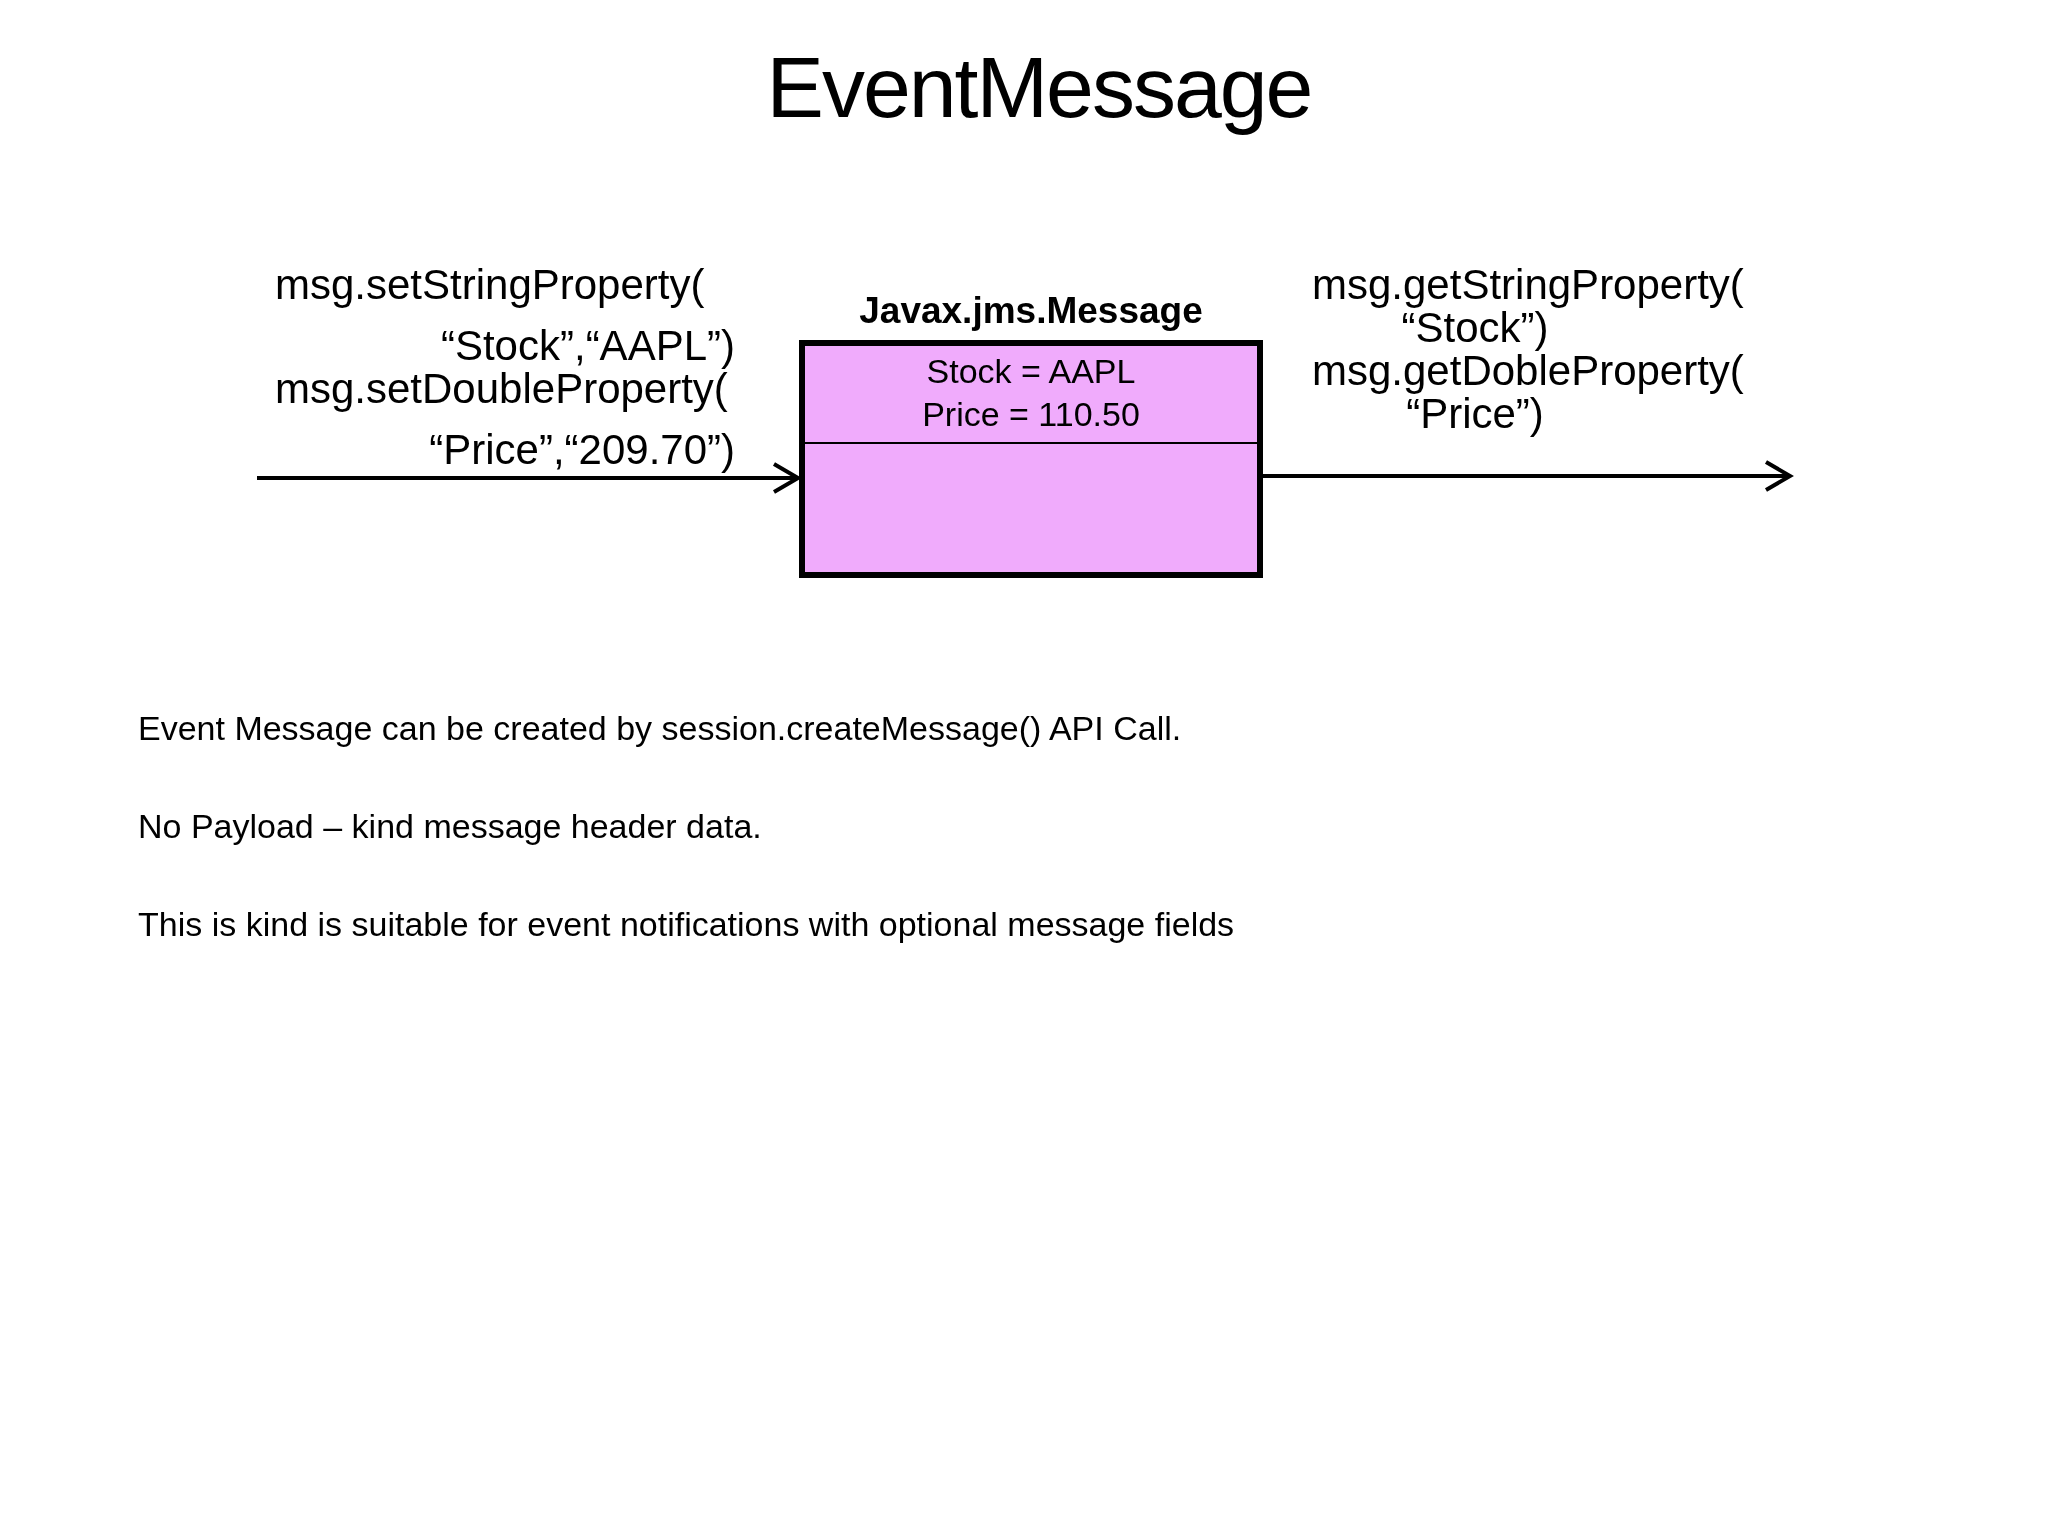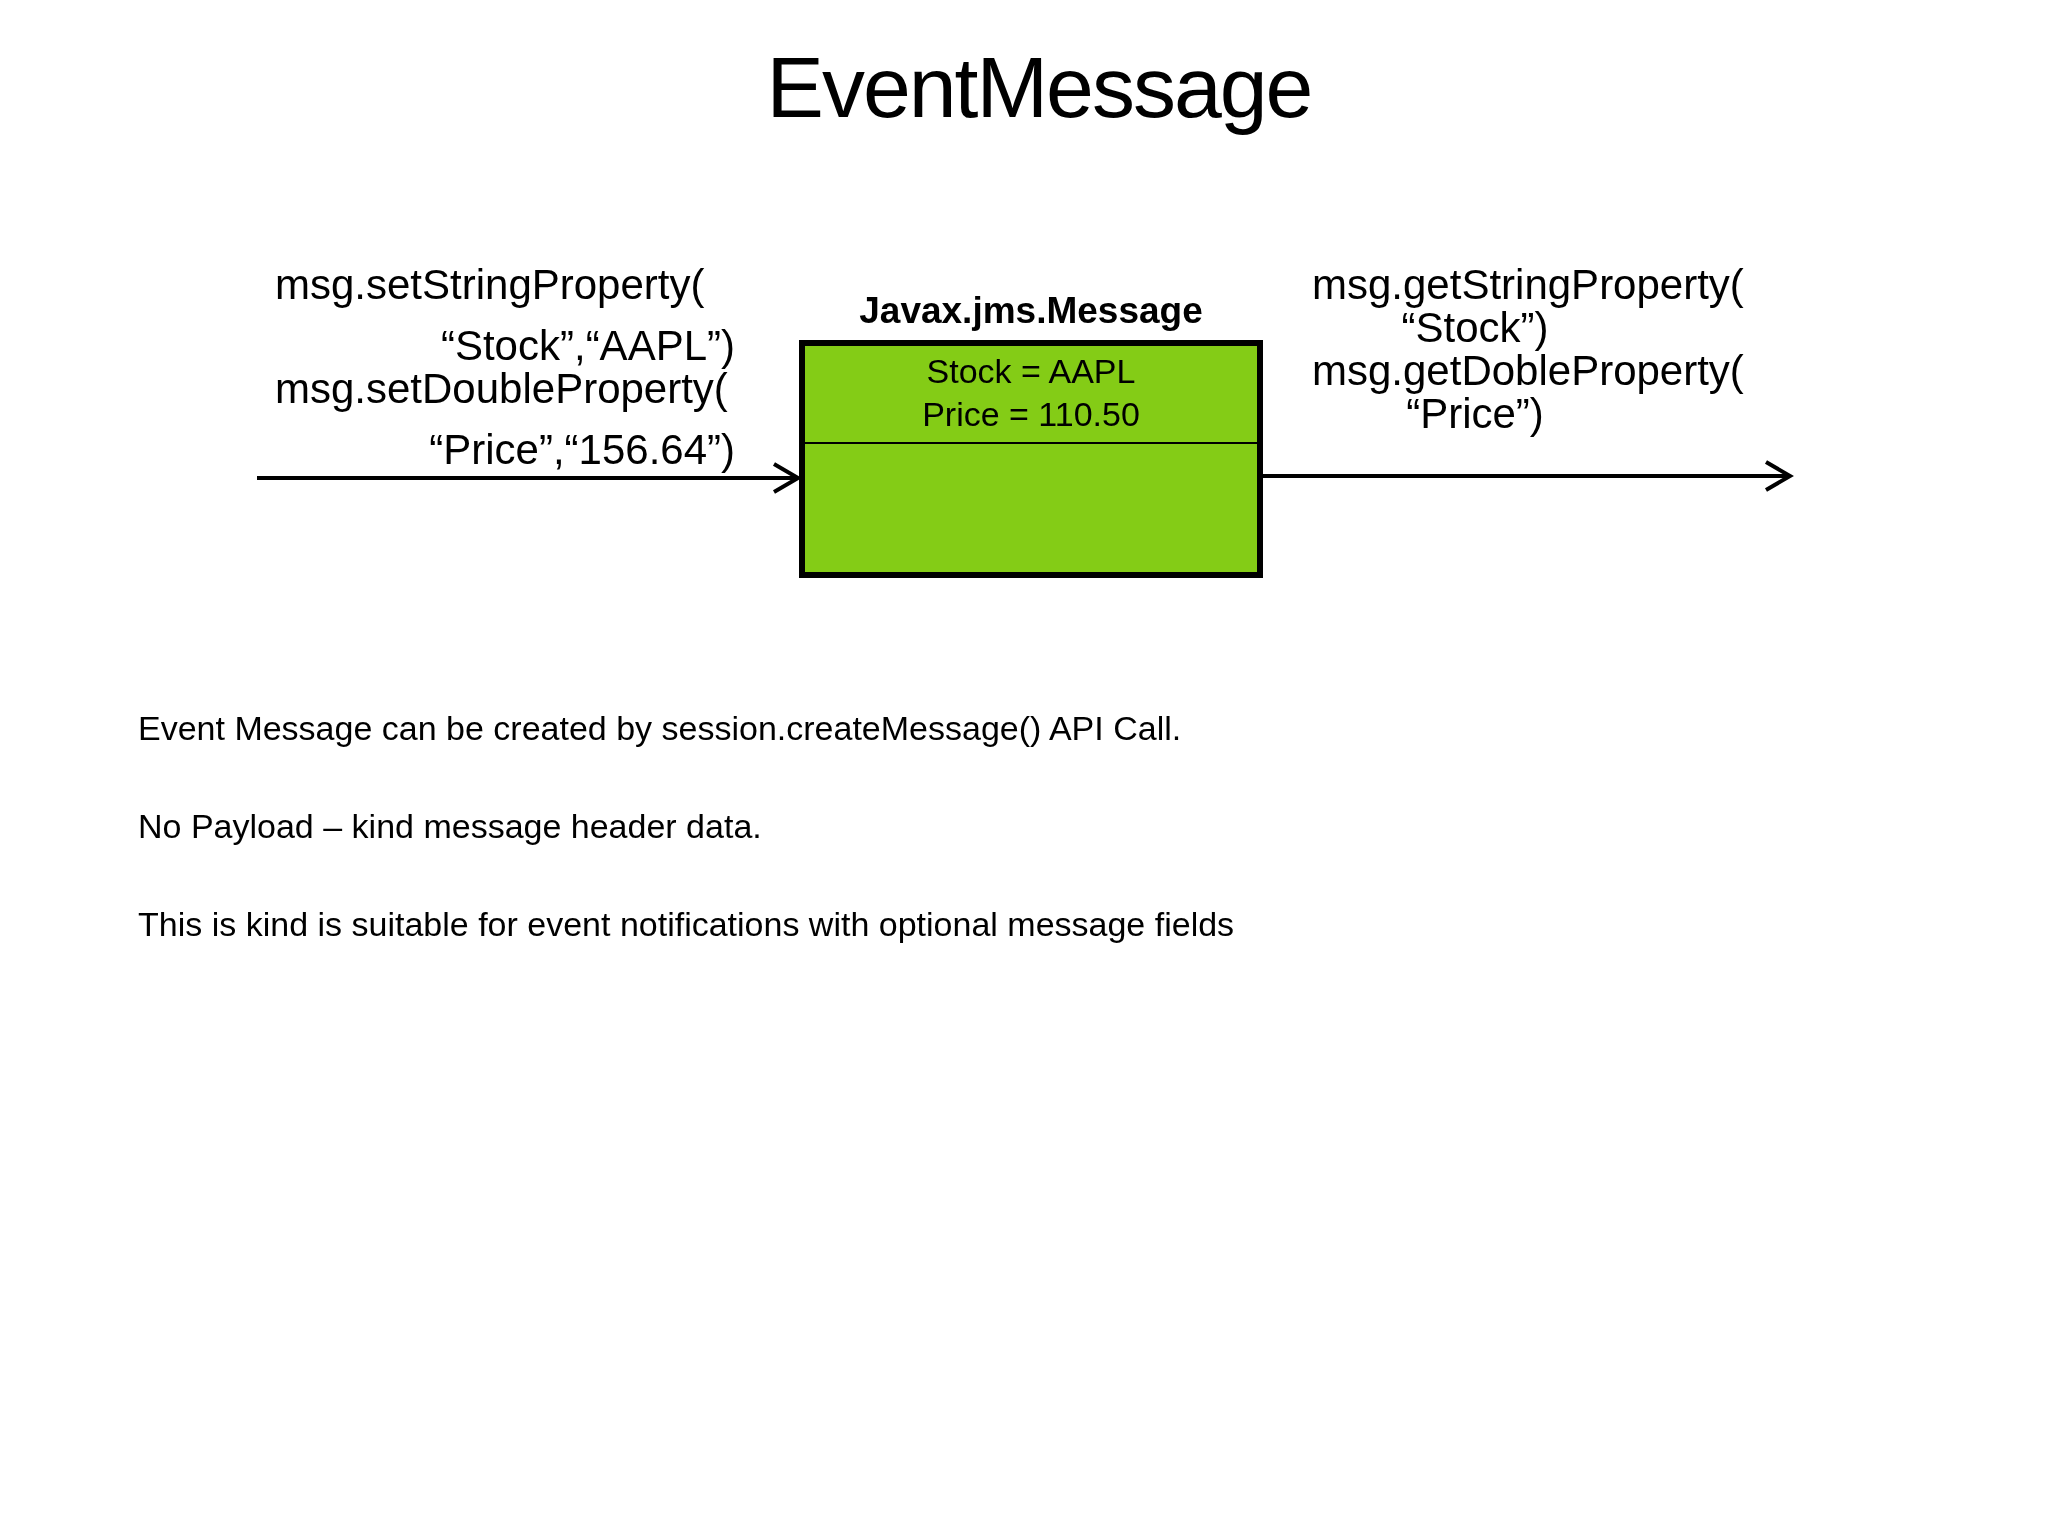--- a/index.html
+++ b/index.html
@@ -61,21 +61,21 @@
     line-height: 1.2;
   }
   .message-box {
     position: absolute;
     left: 799px;
     top: 340px;
     width: 464px;
     height: 238px;
     border: 6px solid #000000;
     box-sizing: border-box;
-    background: #84cc16;
+    background: #f0abfc;
     display: flex;
     flex-direction: column;
   }
   .box-header {
     border-bottom: 2px solid #000000;
     padding: 4px 0 6px 0;
     text-align: center;
     font-size: 34px;
     line-height: 43px;
   }
@@ -102,21 +102,21 @@
 <body>
 
 <div class="slide">
 
   <div class="title">EventMessage</div>
 
   <div class="code-block producer">
     <div class="code-line">msg.setStringProperty(</div>
     <div class="code-line indent">“Stock”,“AAPL”)</div>
     <div class="code-line">msg.setDoubleProperty(</div>
-    <div class="code-line indent">“Price”,“156.64”)</div>
+    <div class="code-line indent">“Price”,“209.70”)</div>
   </div>
 
   <div class="box-label">Javax.jms.Message</div>
 
   <div class="message-box">
     <div class="box-header">
       <div>Stock = AAPL</div>
       <div>Price = 110.50</div>
     </div>
     <div class="box-body"></div>

